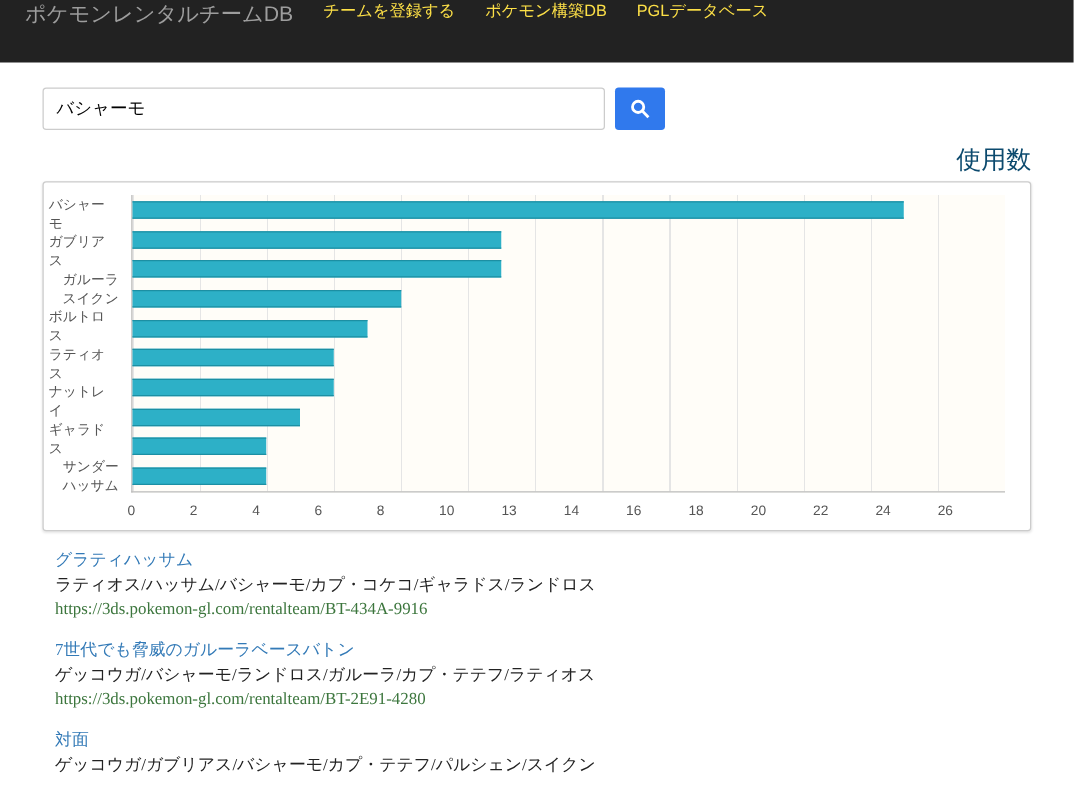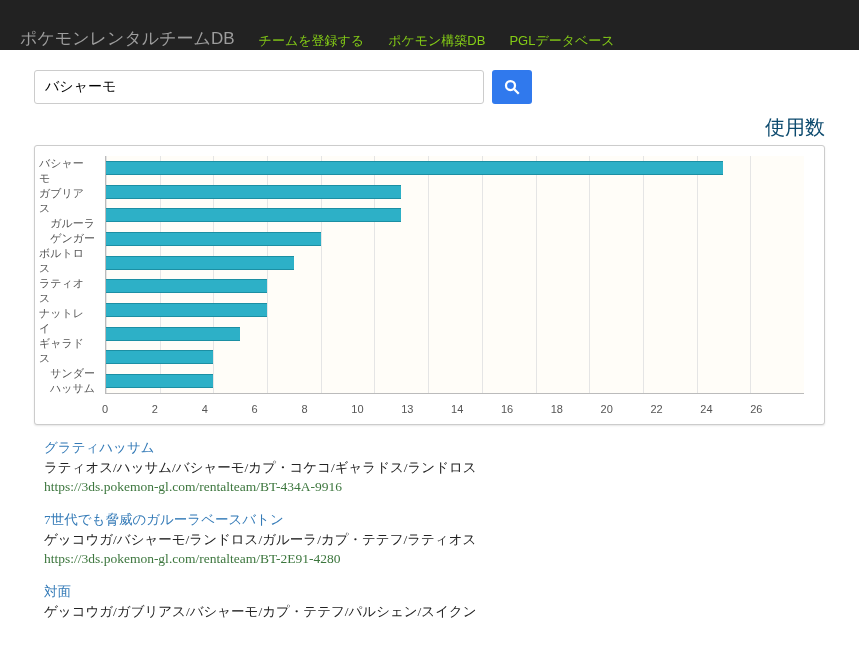--- a/index.html
+++ b/index.html
@@ -1,26 +1,26 @@
 <!DOCTYPE html>
 <html><head>
 <meta charset="utf-8">
 <style>
   * { box-sizing: border-box; margin: 0; padding: 0; }
   body { font-family: "Hiragino Kaku Gothic Pro", "Meiryo", sans-serif; background: #fff; }
   .navbar {
     background: #222;
     height: 50px;
     display: flex;
-    align-items: flex-end;
+    align-items: flex-start;
     padding: 0 20px;
     gap: 24px;
   }
   .navbar .brand { color: #9d9d9d; font-size: 17px; }
-  .navbar .navlink { color: #84cc16; font-size: 13px; text-decoration: none; }
+  .navbar .navlink { color: #fde047; font-size: 13px; text-decoration: none; }
   .content { padding: 20px 34px 0 34px; }
   .search-row { display: flex; gap: 8px; margin-bottom: 10px; }
   .search-input {
     flex: 0 0 450px;
     height: 34px;
     border: 1px solid #ccc;
     border-radius: 3px;
     padding: 6px 10px;
     font-size: 14px;
   }
@@ -114,21 +114,21 @@
     </button>
   </div>
 
   <div class="chart-wrap">
     <div class="chart-title">使用数</div>
     <div class="chart">
       <div class="chart-ylabels" id="ylabels">
           <div class="yl">バシャーモ</div>
           <div class="yl">ガブリアス</div>
           <div class="yl">ガルーラ</div>
-          <div class="yl">ゲンガー</div>
+          <div class="yl">スイクン</div>
           <div class="yl">ボルトロス</div>
           <div class="yl">ラティオス</div>
           <div class="yl">ナットレイ</div>
           <div class="yl">ギャラドス</div>
           <div class="yl">サンダー</div>
           <div class="yl">ハッサム</div>
         </div>
       <div class="chart-plot" id="plot">
         <div class="bar-row">
             <div class="bar" title="23" style="width: 88.4615%;"></div>

